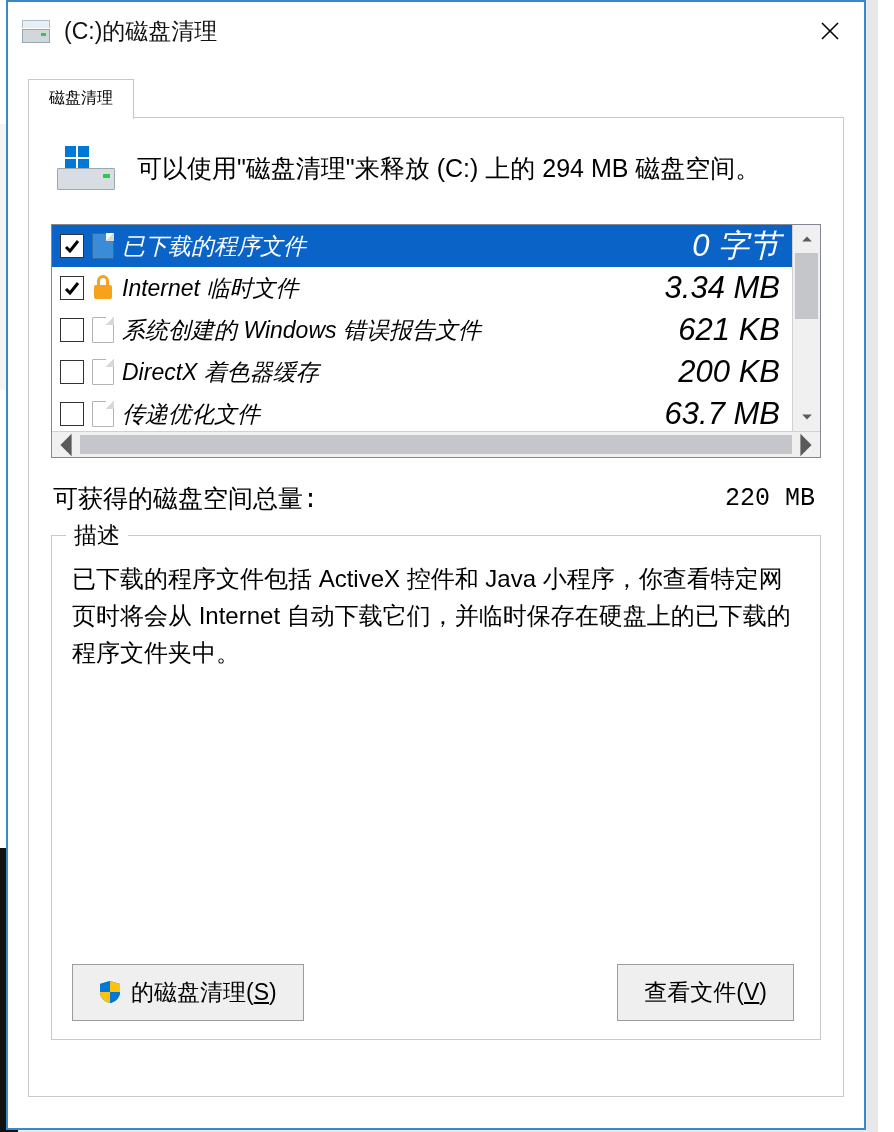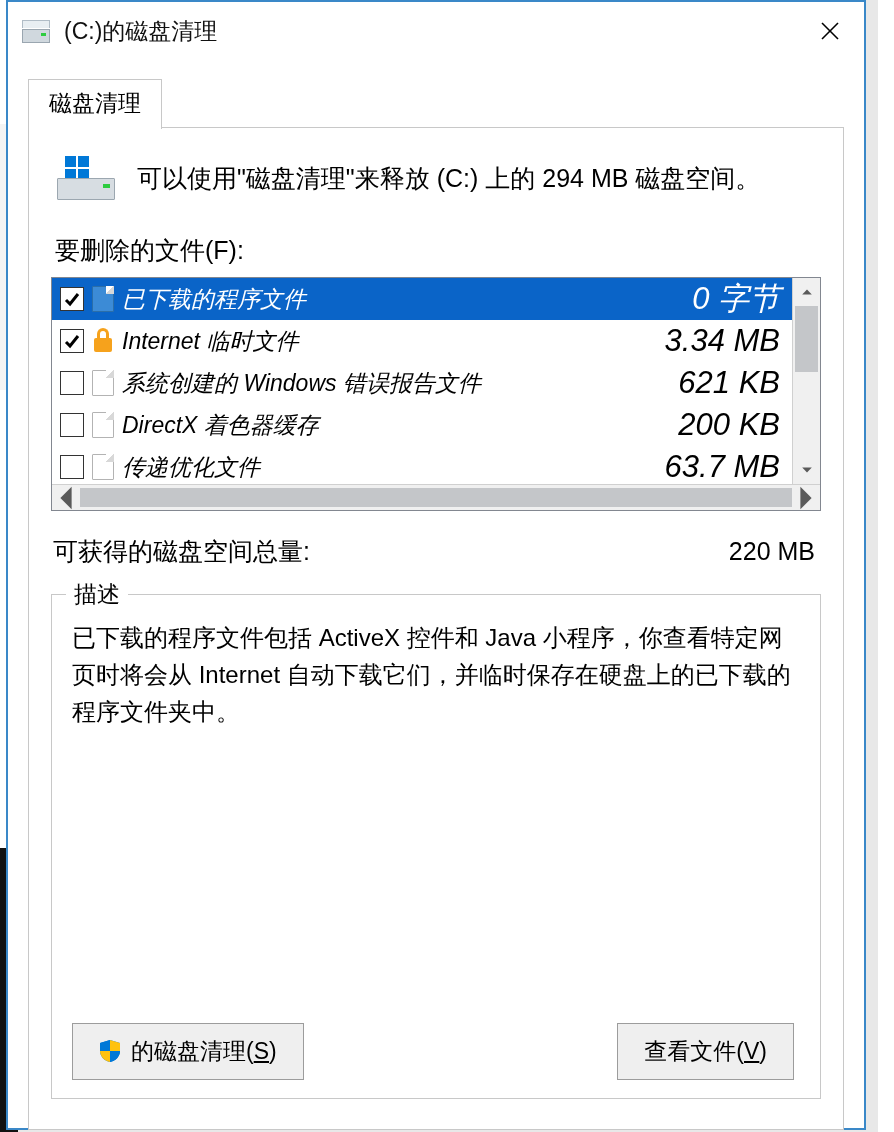--- a/index.html
+++ b/index.html
@@ -7,21 +7,21 @@
     .window { position:absolute; left:6px; top:0; width:860px; height:1130px; background:#fff; border:2px solid #3a88c8; }
     .titlebar { height:58px; background:#fff; display:flex; align-items:center; padding-left:14px; }
     .titlebar-icon { width:28px; height:24px; margin-right:14px; position:relative; }
     .drive-shape { width:28px; height:14px; background:#d0d8de; border:1px solid #9aa6b0; position:absolute; bottom:0; }
     .drive-shape:before { content:""; position:absolute; top:3px; right:3px; width:5px; height:3px; background:#2ecc40; }
     .drive-top { width:28px; height:8px; background:#e8eef2; border:1px solid #b0bcc6; border-bottom:none; position:absolute; top:1px; }
     .title-text { font-size:23px; color:#111; flex:1; }
     .close-btn { width:64px; height:48px; display:flex; align-items:center; justify-content:center; margin-right:2px; }
     .close-btn svg { width:20px; height:20px; stroke:#000; stroke-width:1.6; }
     .tabstrip { margin:18px 0 0 20px; }
-    .tab { display:inline-block; border:1px solid #c8c8c8; border-bottom:none; padding:8px 20px 10px; background:#fff; font-size:23px; position:relative; top:1px; }
+    .tab { display:inline-block; border:1px solid #c8c8c8; border-bottom:none; padding:8px 20px 10px; background:#fff; font-size:16px; position:relative; top:1px; }
     .panel { margin:-1px 20px 14px 20px; border:1px solid #c8c8c8; padding:22px 22px 30px; background:#fff; min-height:980px; }
     .hero { display:flex; align-items:center; gap:22px; margin:6px 0 34px 6px; }
     .hero-icon { width:58px; height:44px; position:relative; }
     .hero-drive { width:58px; height:22px; background:#d7dde2; border:1px solid #9ca7b0; position:absolute; bottom:0; border-radius:1px; }
     .hero-drive:before { content:""; position:absolute; top:5px; right:4px; width:7px; height:4px; background:#2ecc40; }
     .win-quad { position:absolute; top:0; left:8px; width:24px; height:24px; display:grid; grid-template-columns:1fr 1fr; grid-template-rows:1fr 1fr; gap:2px; }
     .win-quad span { background:#0078d7; }
     .hero-text { font-size:25px; line-height:1.45; }
     .section-label { font-size:25px; margin:22px 0 10px 4px; }
     .listbox { border:1px solid #828790; width:100%; height:234px; display:flex; flex-direction:column; }
@@ -43,21 +43,21 @@
     .row-size { font-size:31px; white-space:nowrap; }
     .vscroll { width:28px; background:#f0f0f0; display:flex; flex-direction:column; border-left:1px solid #d0d0d0; }
     .vbtn { height:28px; display:flex; align-items:center; justify-content:center; }
     .vbtn svg { width:12px; height:12px; fill:#5a5a5a; }
     .vtrack { flex:1; position:relative; }
     .vthumb { position:absolute; left:2px; right:2px; top:0; height:66px; background:#c4c6c9; }
     .hscroll { height:26px; background:#f0f0f0; display:flex; border-top:1px solid #d0d0d0; }
     .hbtn { width:28px; display:flex; align-items:center; justify-content:center; }
     .htrack { flex:1; position:relative; }
     .hthumb { position:absolute; top:3px; bottom:3px; left:0; right:0; background:#c4c6c9; }
-    .total-row { display:flex; justify-content:space-between; align-items:center; margin:24px 6px 26px 2px; font-size:25px; }
+    .total-row { display:flex; justify-content:space-between; align-items:center; margin:24px 6px 20px 2px; font-size:25px;font-family:Liberation Mono, monospace; }
     .groupbox { border:1px solid #c8c8c8; margin:10px 0 0; padding:24px 20px 18px; position:relative; min-height:410px; }
     .group-legend { position:absolute; top:-16px; left:14px; background:#fff; padding:0 8px; font-size:23px; }
     .desc-text { font-size:24px; line-height:1.55; }
     .button-row { display:flex; justify-content:space-between; gap:40px; margin-top:292px; padding:0 6px 0 0; }
     .btn { border:1px solid #9c9c9c; background:#efefef; padding:12px 26px; font-size:23px; display:flex; align-items:center; gap:10px; cursor:default; }
     .btn u { text-decoration:underline; text-underline-offset:2px; }
     .shield-icon { width:22px; height:24px; }
     .shield-icon svg { width:22px; height:24px; }
     
     .edge-left { position:absolute; left:0; top:0; width:18px; height:1132px; background:#fff; }
@@ -100,23 +100,20 @@
             <span></span>
             <span></span>
             <span></span>
             <span></span>
           </span>
         <span class="hero-drive"></span>
       </div>
       <div class="hero-text">可以使用"磁盘清理"来释放  (C:) 上的 294 MB 磁盘空间。</div>
     </div>
 
-    <div class="section-label">
-      <span>要删除的文件(F):</span>
-    </div>
 
     <div class="listbox">
       <div class="list-body">
         <div class="list-items" id="file-rows">
             <div class="row selected">
               <span class="chk checked">
                 <svg viewBox="0 0 16 16">
                   <polyline points="2,9 6,13 14,3"></polyline>
                 </svg>
               </span>

